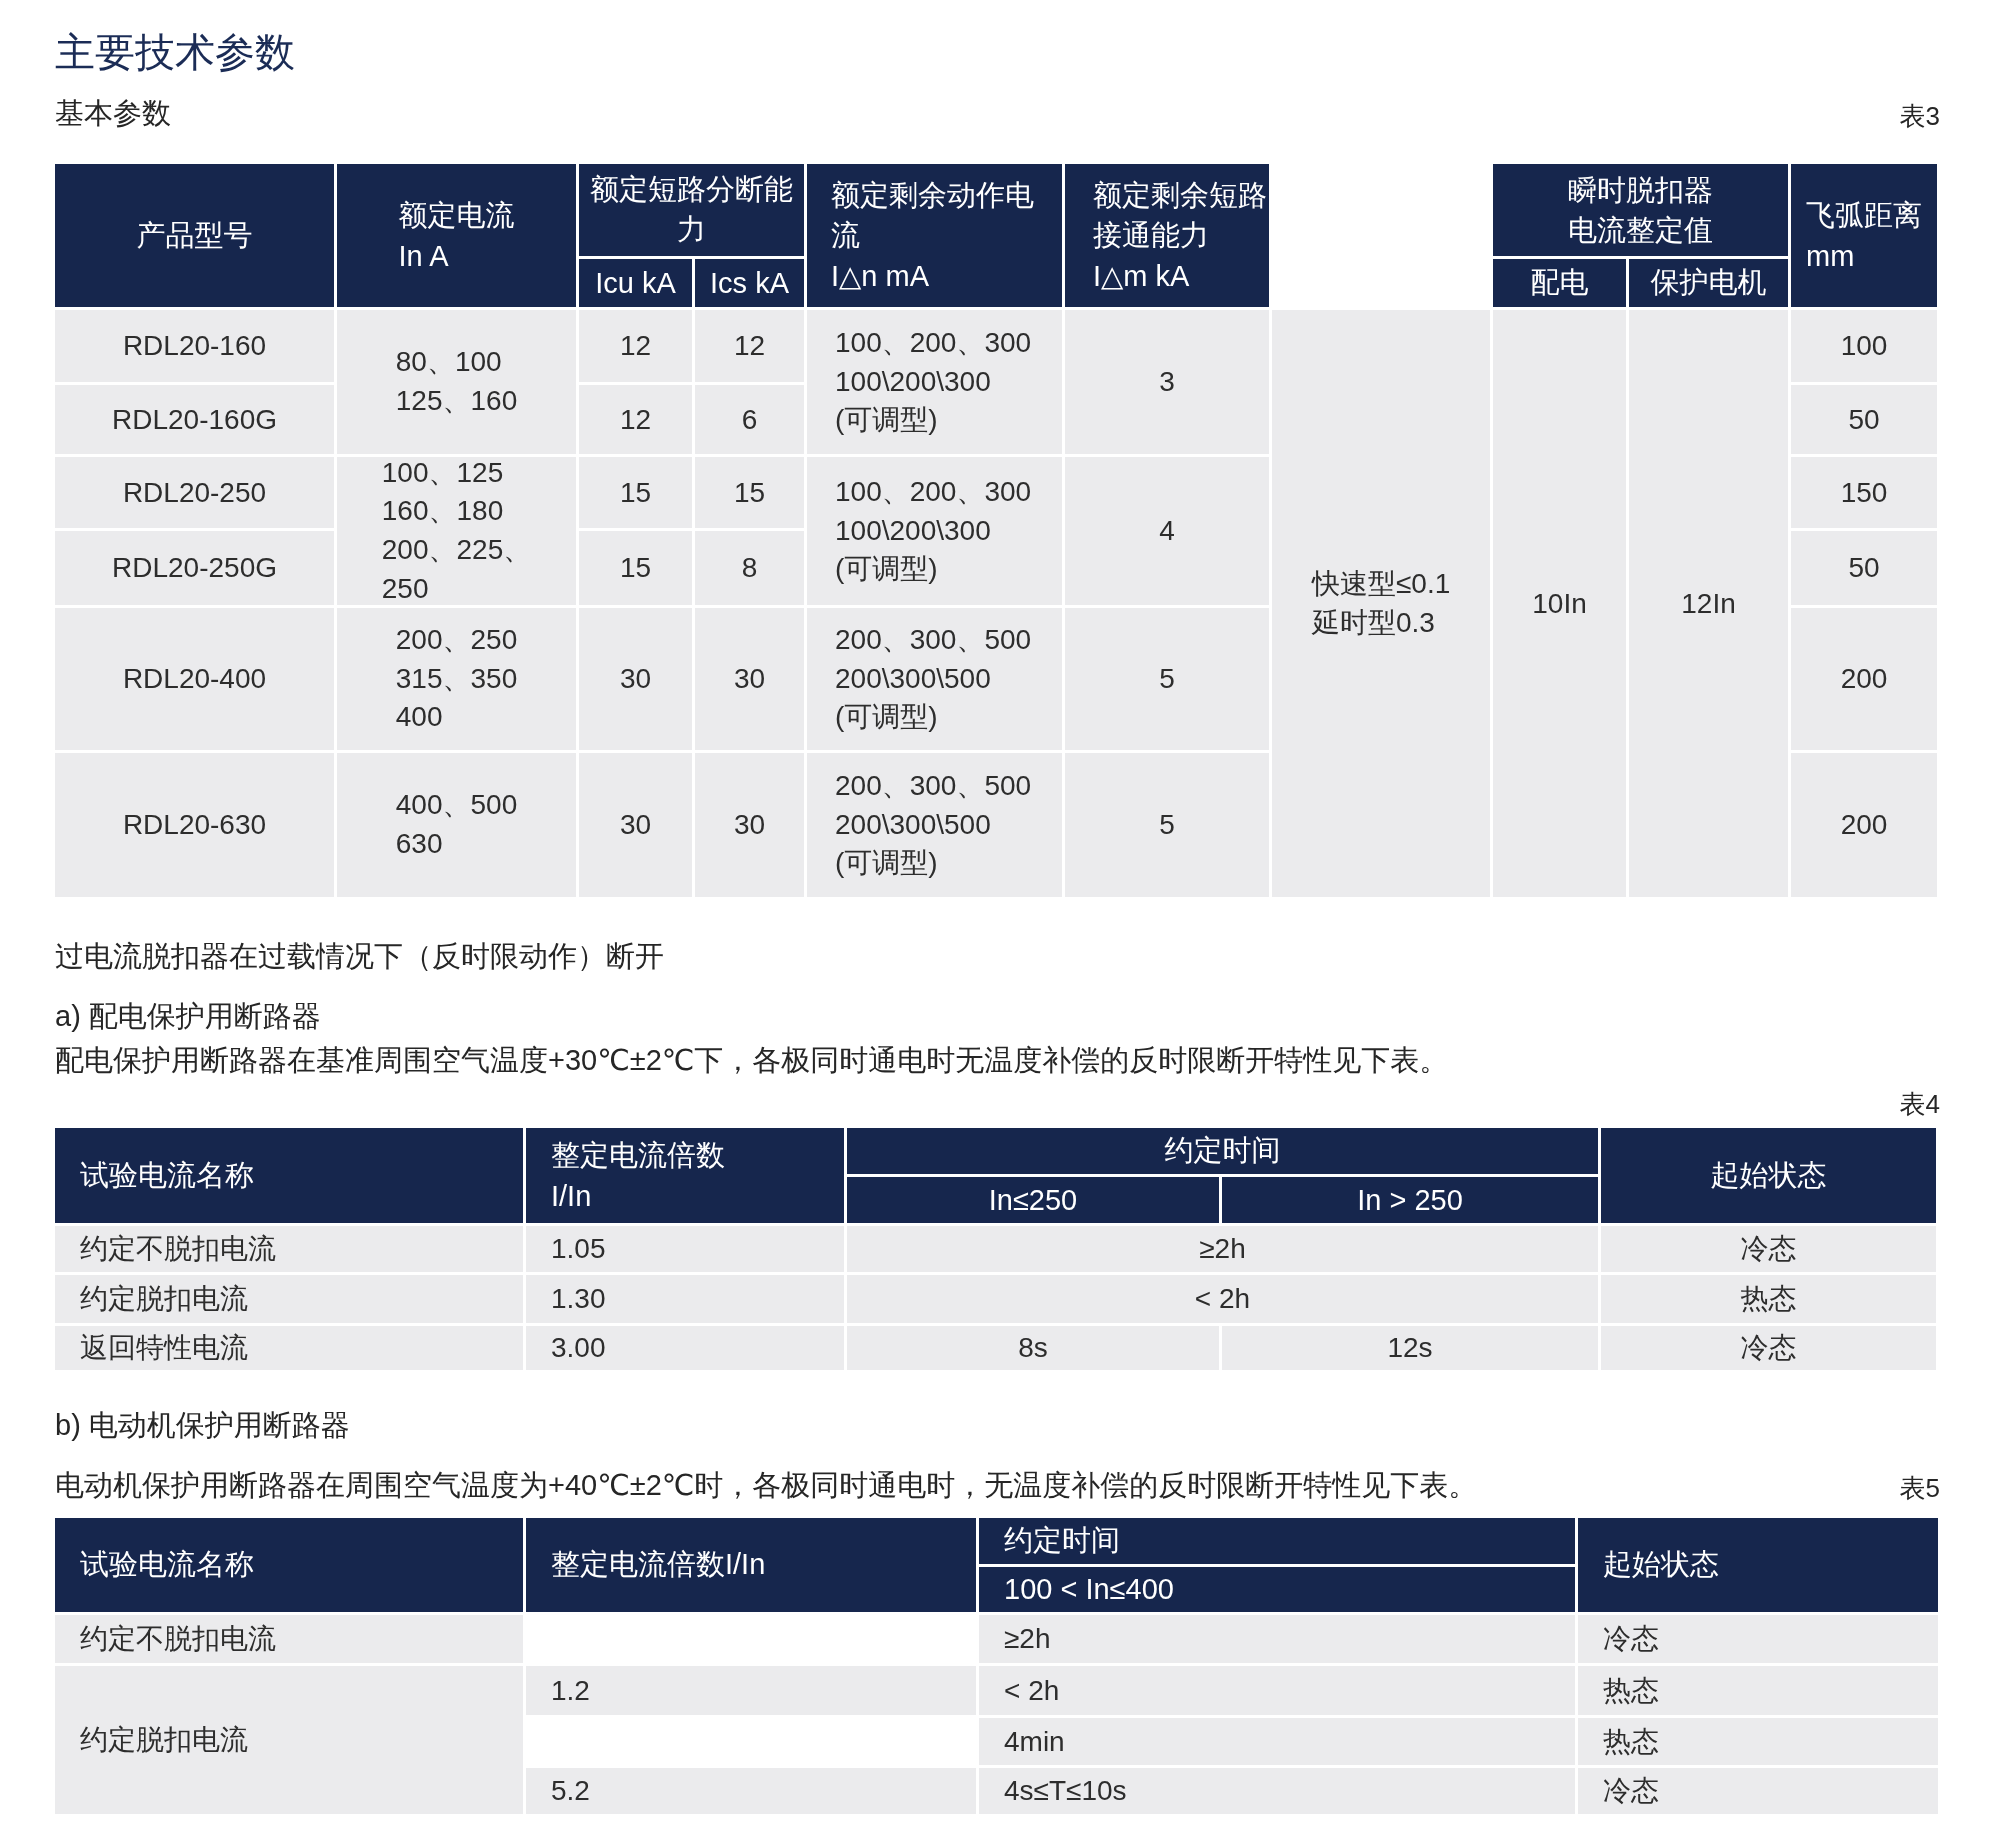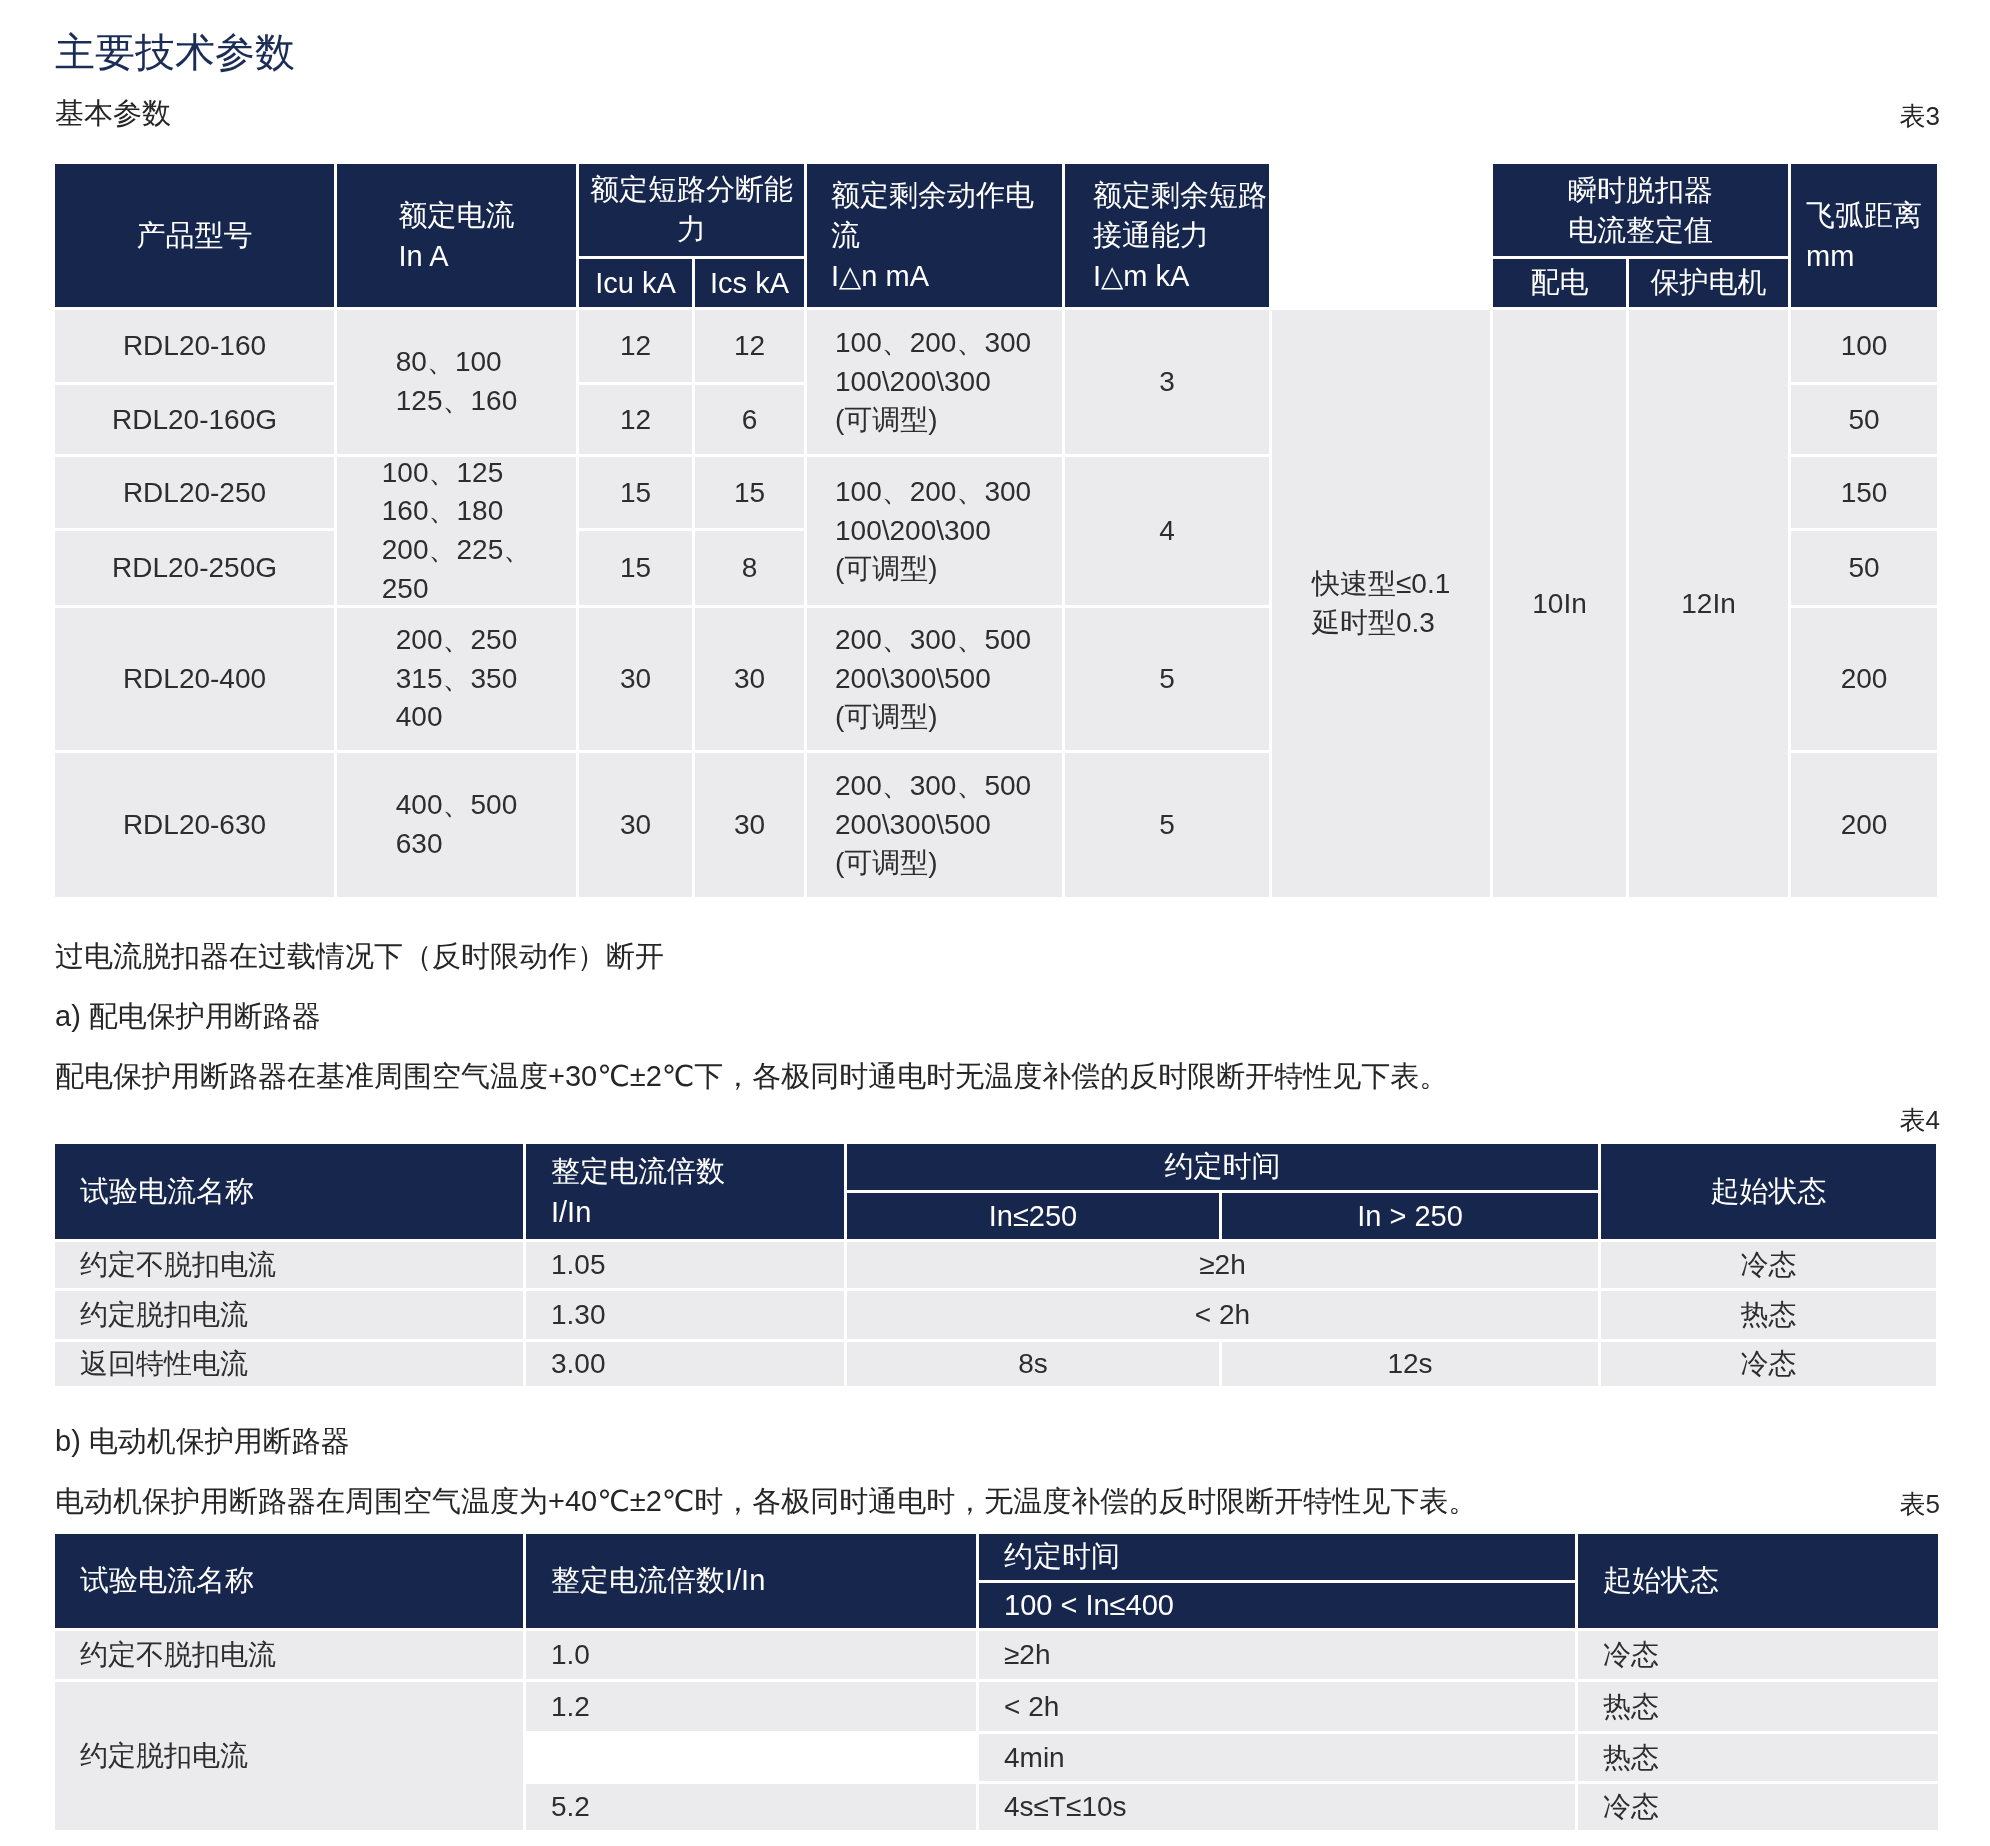--- a/index.html
+++ b/index.html
@@ -40,21 +40,21 @@
   .cc{justify-content:center;text-align:center;}
   .pre{white-space:pre-line;line-height:1.38;text-align:left;}
   .prec{white-space:pre-line;line-height:1.38;text-align:center;}
   .pl24{padding-left:24px;}
   .pl28{padding-left:28px;}
   .pl40{padding-left:40px;}
   .pl25{padding-left:25px;}
 
   .note{margin-top:40px;font-size:29px;}
   .h-ab{margin-top:20px;font-size:29px;}
-  .para{margin-top:20px;font-size:29px;}
+  .para{margin-top:4px;font-size:29px;}
   .tagrow{margin-top:6px;text-align:right;}
   .pararow{display:flex;justify-content:space-between;align-items:flex-end;margin-top:20px;}
   .h-b{margin-top:36px;font-size:29px;}
 </style>
 </head>
 <body>
 
 <div class="content">
 
   <div class="title">主要技术参数</div>
@@ -227,21 +227,20 @@
   </div>
 
   <div class="grid t5">
     <div class="cell hd pl25" style="grid-area:1/1/3/2">试验电流名称</div>
     <div class="cell hd pl25" style="grid-area:1/2/3/3">整定电流倍数I/In</div>
     <div class="cell hd pl25" style="grid-area:1/3/2/4">约定时间</div>
     <div class="cell hd pl25" style="grid-area:2/3/3/4">100 &lt; In≤400</div>
     <div class="cell hd pl25" style="grid-area:1/4/3/5">起始状态</div>
 
     <div class="cell bd pl25" style="grid-area:3/1/4/2">约定不脱扣电流</div>
-    <div class="cell bd pl25" style="grid-area:3/2/4/3">1.0</div>
     <div class="cell bd pl25" style="grid-area:3/3/4/4">≥2h</div>
     <div class="cell bd pl25" style="grid-area:3/4/4/5">冷态</div>
 
     <div class="cell bd pl25" style="grid-area:4/1/7/2">约定脱扣电流</div>
     <div class="cell bd pl25" style="grid-area:4/2/5/3">1.2</div>
     <div class="cell bd pl25" style="grid-area:4/3/5/4">&lt; 2h</div>
     <div class="cell bd pl25" style="grid-area:4/4/5/5">热态</div>
 
     <div class="cell bd pl25" style="grid-area:5/3/6/4">4min</div>
     <div class="cell bd pl25" style="grid-area:5/4/6/5">热态</div>

